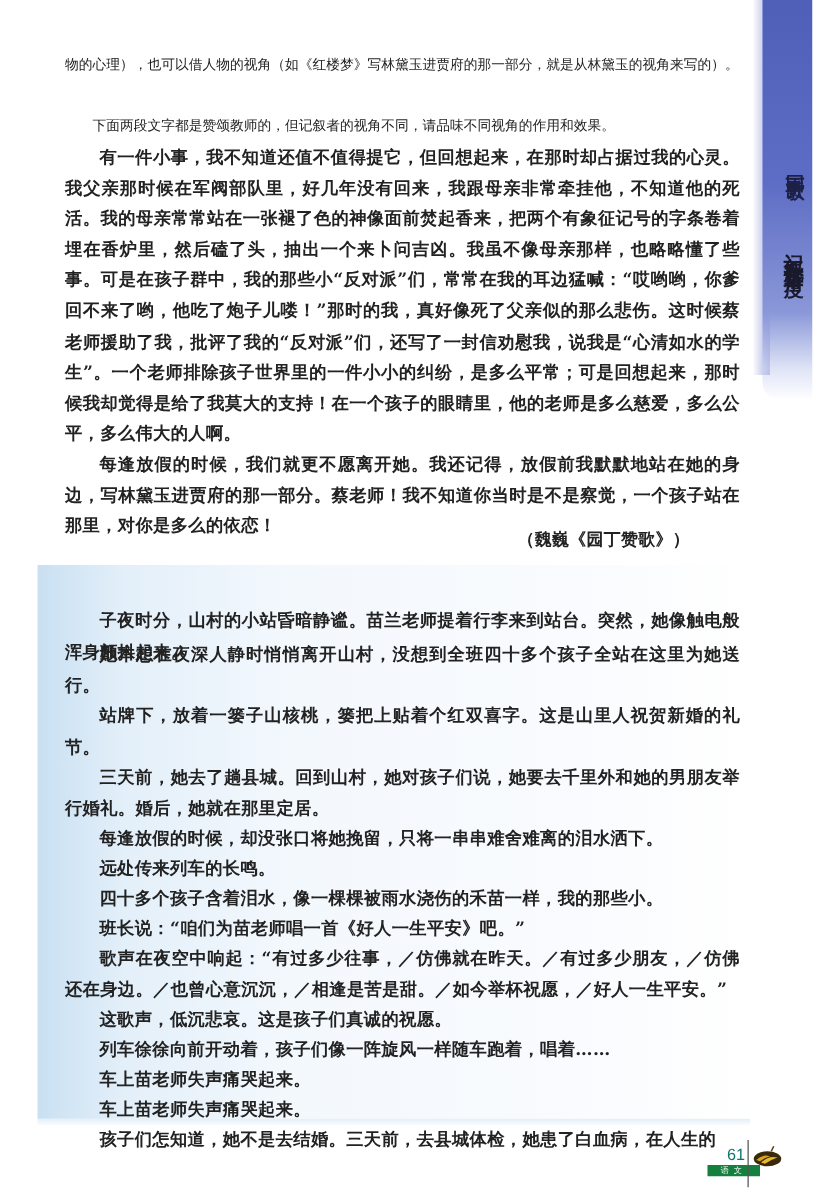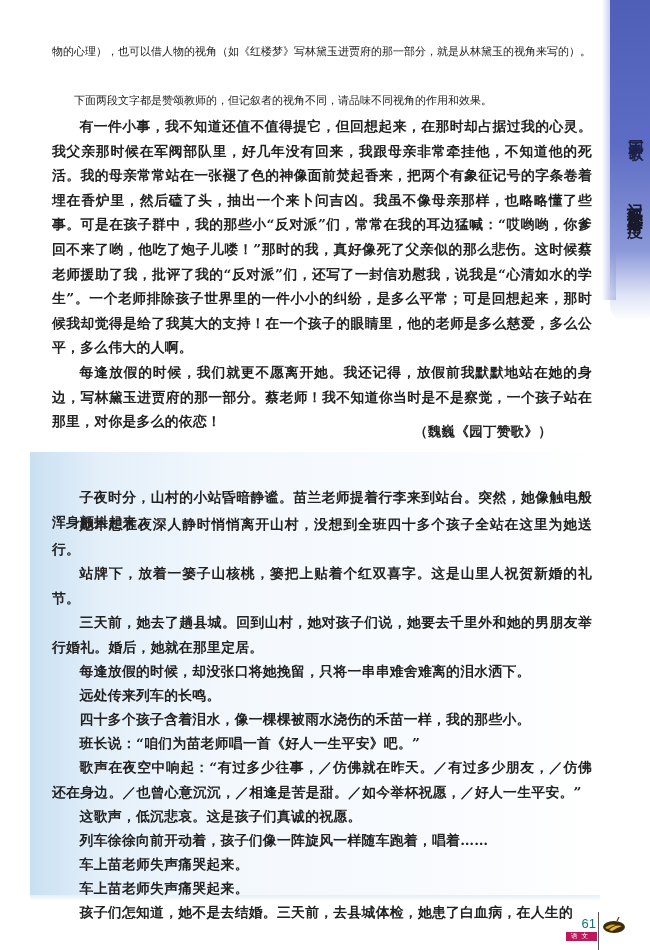--- a/index.html
+++ b/index.html
@@ -40,22 +40,22 @@
     .blue-panel::after {
       content: ""; position: absolute; left: 0; bottom: -6px; width: 100%; height: 6px;
       background: linear-gradient(180deg, rgba(210,228,243,0.6), rgba(255,255,255,0));
     }
 
     .footer-num {
       position: absolute; left: 566px; top: 916px; width: 30px; text-align: right;
       font-family: "Liberation Sans", sans-serif; font-size: 13px; color: #0f766e;
     }
     .footer-label {
-      position: absolute; left: 566px; top: 932px; width: 31px; height: 9px;
-      background: #be185d; color: #fff; font-size: 6.5px; line-height: 9px;
+      position: absolute; left: 566px; top: 932px; width: 42px; height: 9px;
+      background: #15803d; color: #fff; font-size: 6.5px; line-height: 9px;
       text-align: center; letter-spacing: 4px; font-family: "DejaVu Sans", sans-serif;
     }
     .footer-rule { position: absolute; left: 598px; top: 912px; width: 1px; height: 38px; background: #555; }
     .footer-emblem { position: absolute; left: 602px; top: 916px; width: 24px; height: 18px; }
   </style>
 </head>
 <body>
 
 <div class="side-tab-rough"></div>
 <div class="side-tab"></div>

